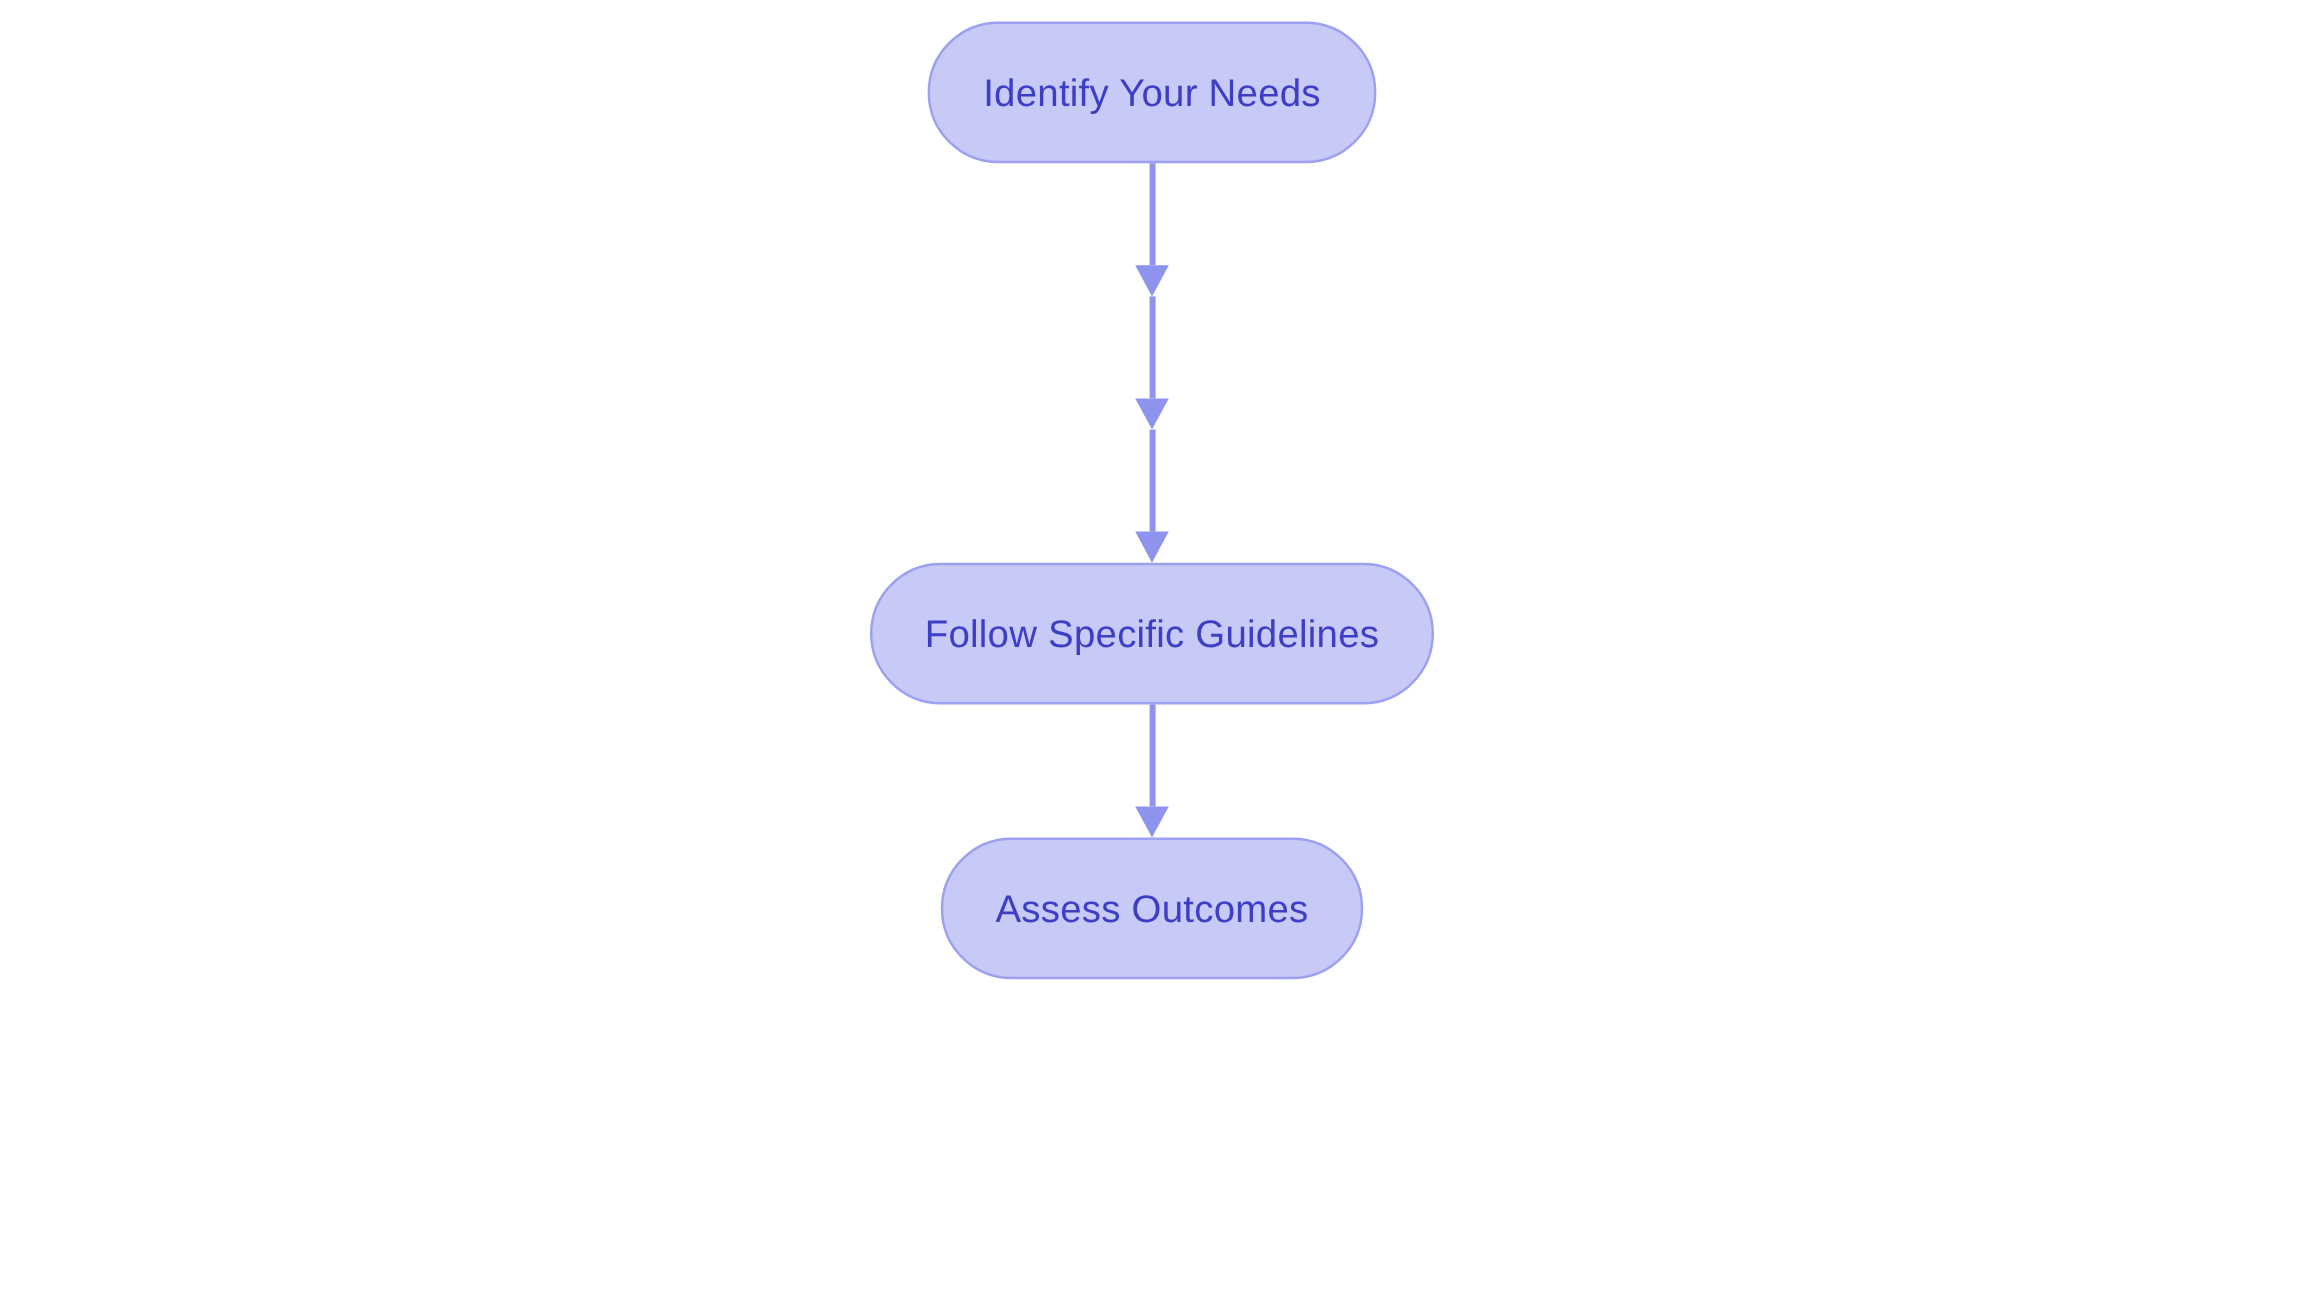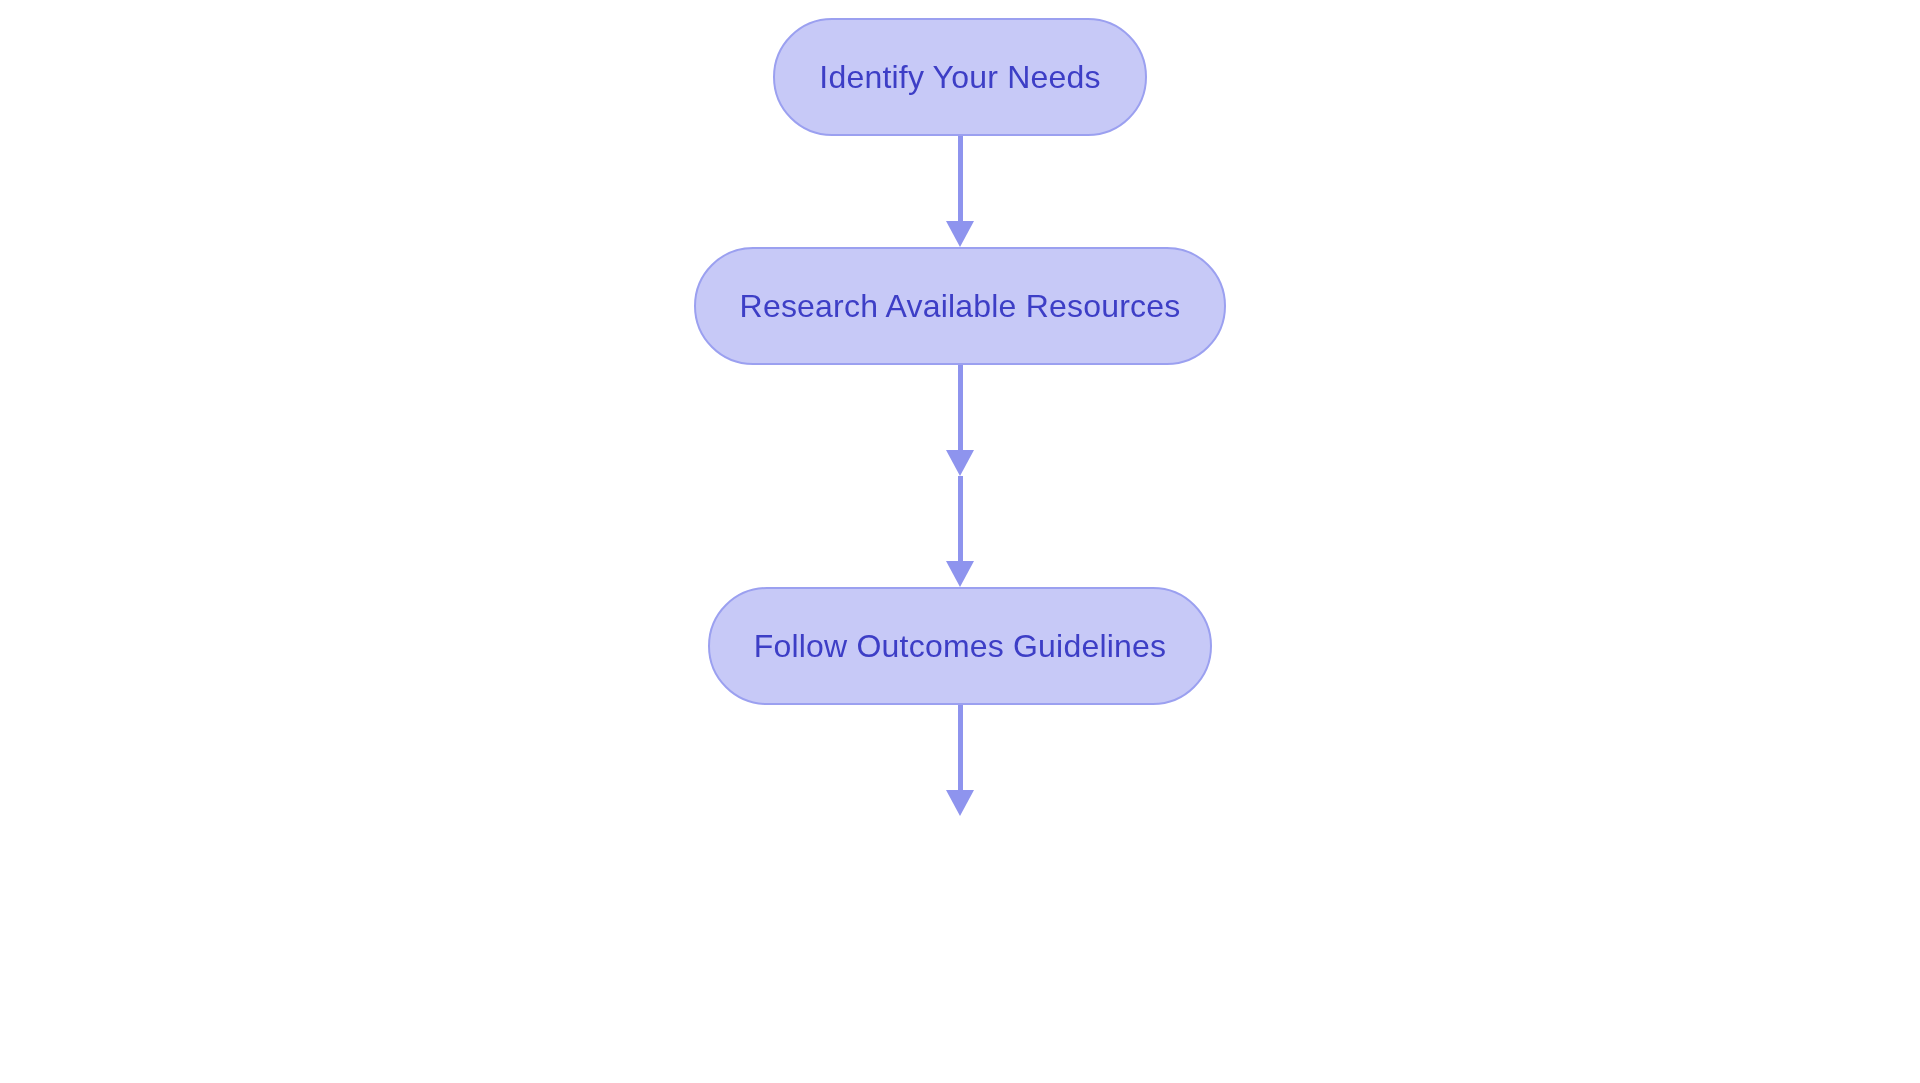--- a/index.html
+++ b/index.html
@@ -75,38 +75,38 @@
 
   <div class="node">
     <span class="node-label">Identify Your Needs</span>
   </div>
 
   <div class="arrow">
     <div class="arrow-shaft"></div>
     <div class="arrow-head"></div>
   </div>
 
-  <div class="node">
-    <span class="node-label">Research Available Resources</span>
-  </div>
 
   <div class="arrow">
     <div class="arrow-shaft"></div>
     <div class="arrow-head"></div>
   </div>
 
 
   <div class="arrow">
     <div class="arrow-shaft"></div>
     <div class="arrow-head"></div>
   </div>
 
   <div class="node">
-    <span class="node-label">Follow Outcomes Guidelines</span>
+    <span class="node-label">Follow Specific Guidelines</span>
   </div>
 
   <div class="arrow">
     <div class="arrow-shaft"></div>
     <div class="arrow-head"></div>
   </div>
 
+  <div class="node">
+    <span class="node-label">Assess Outcomes</span>
+  </div>
 
 </div>
 
 </body></html>

